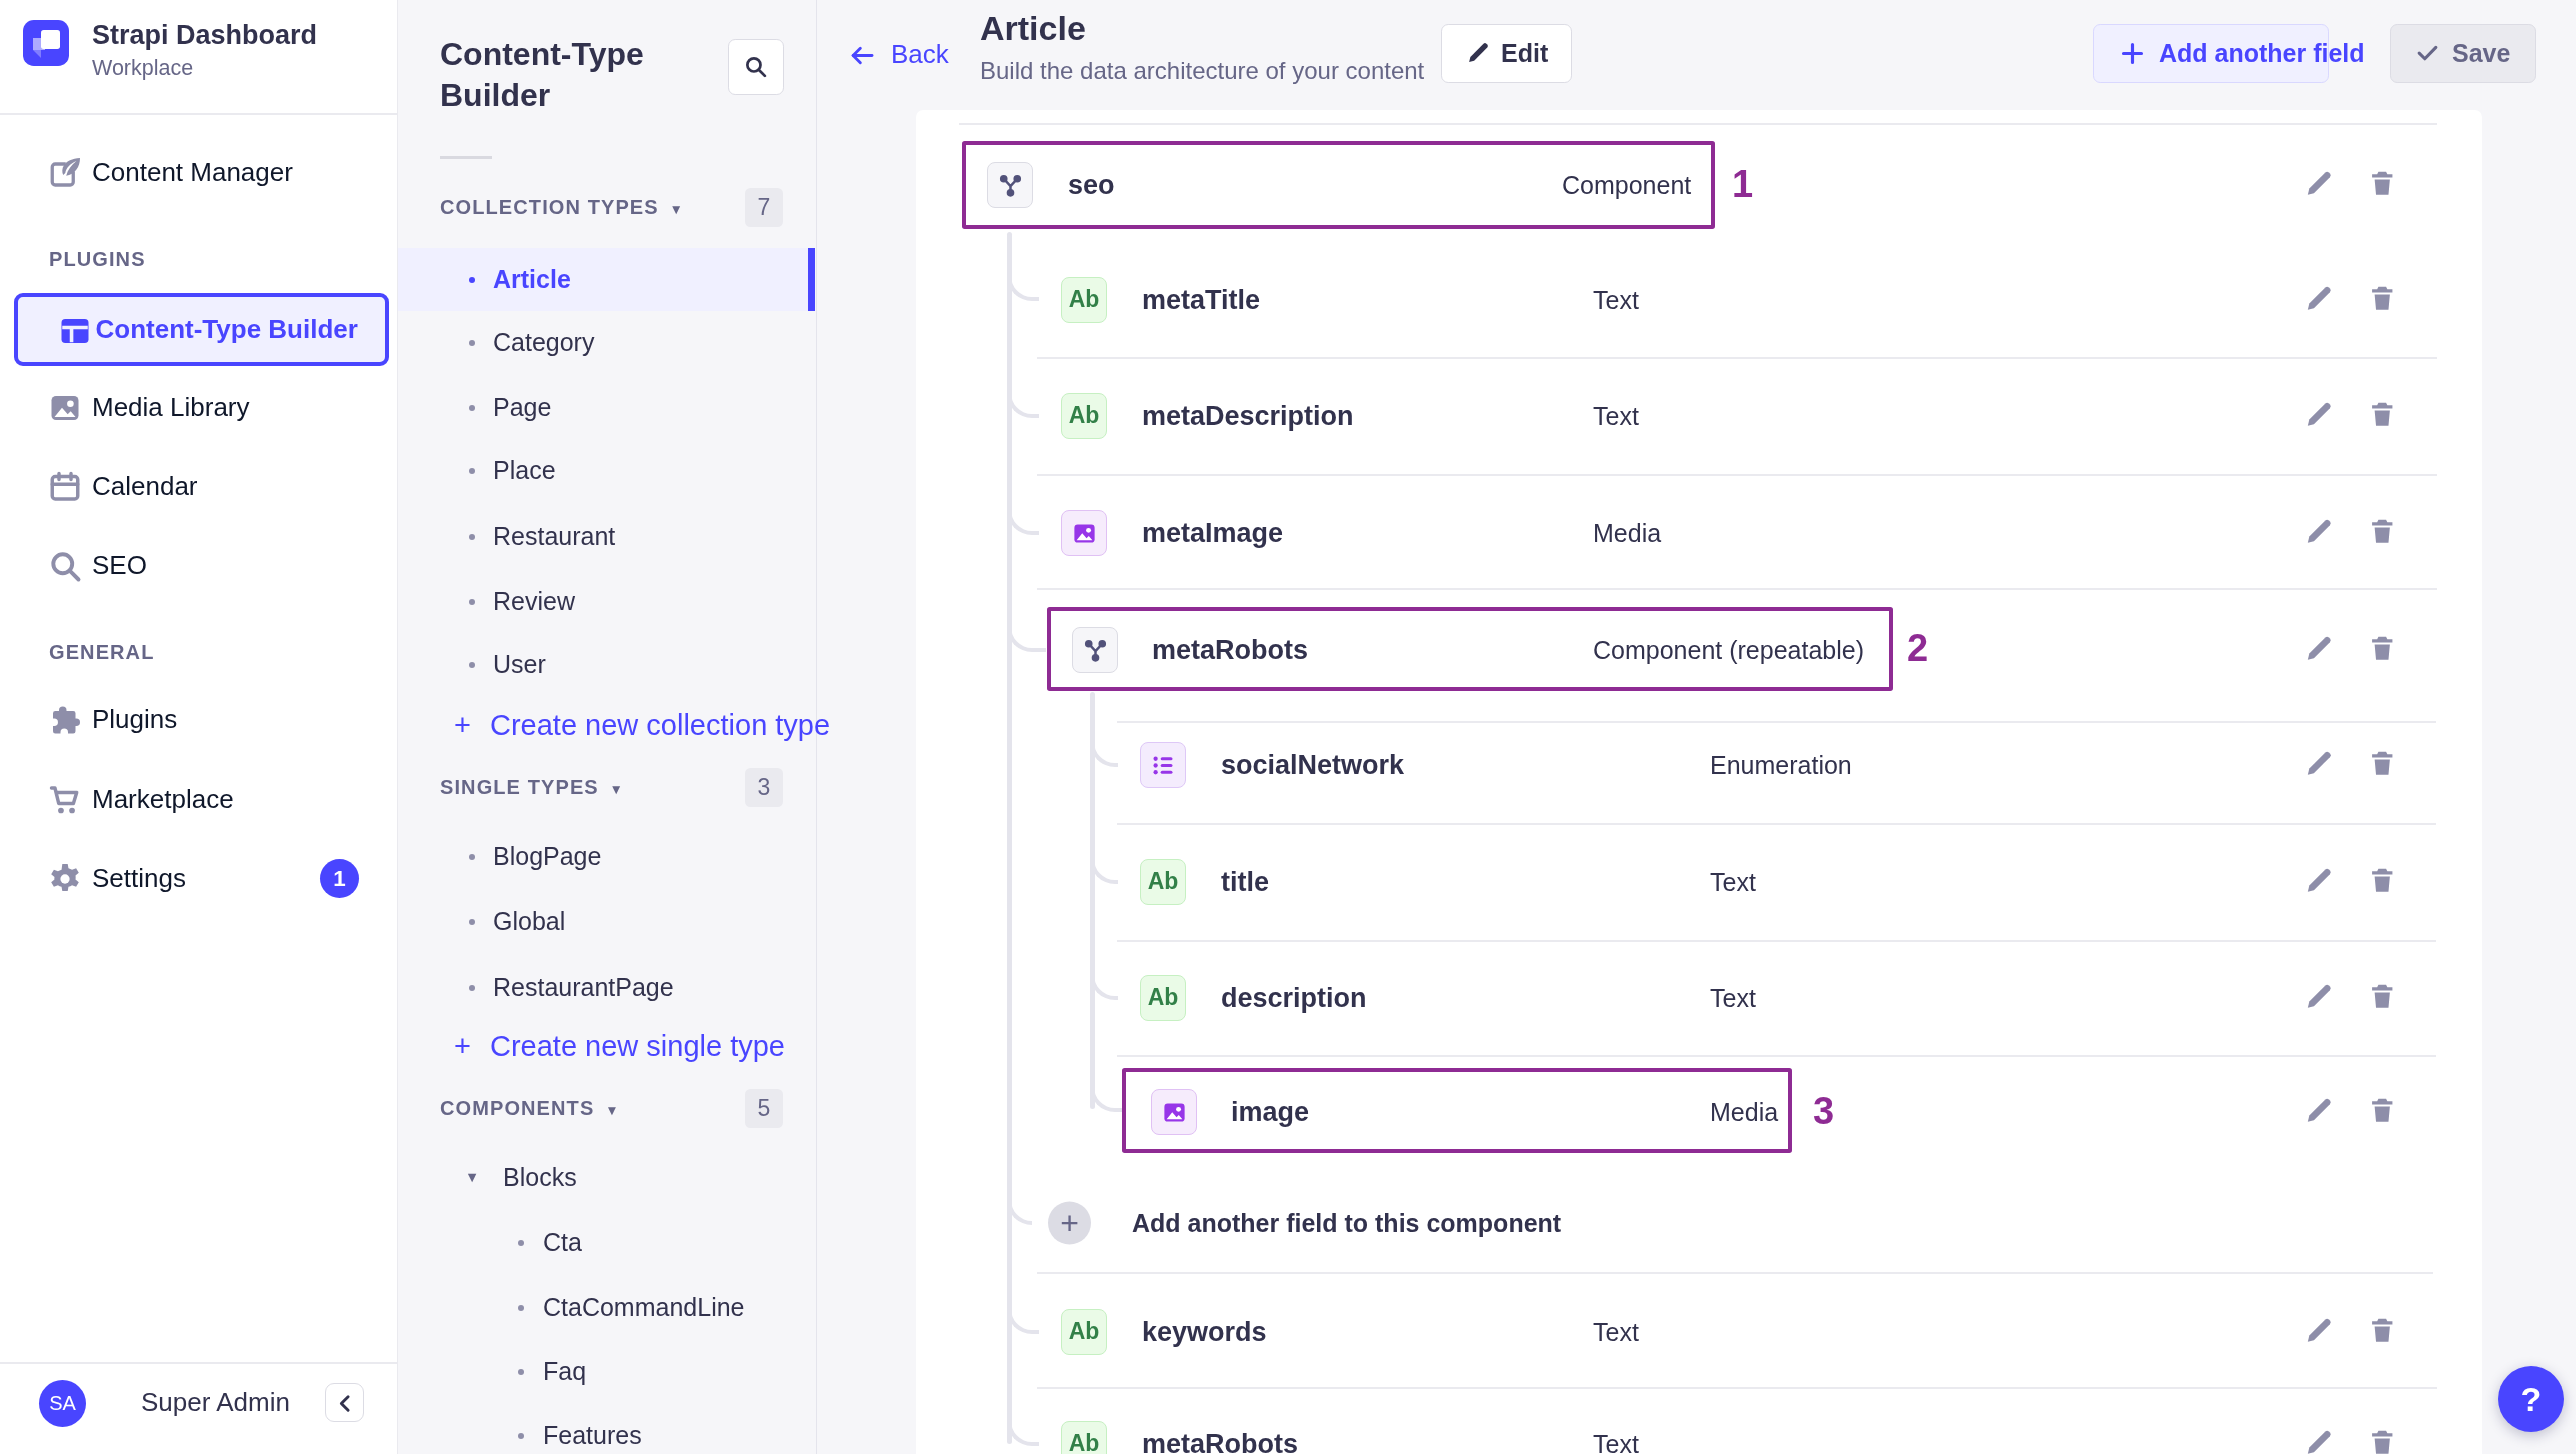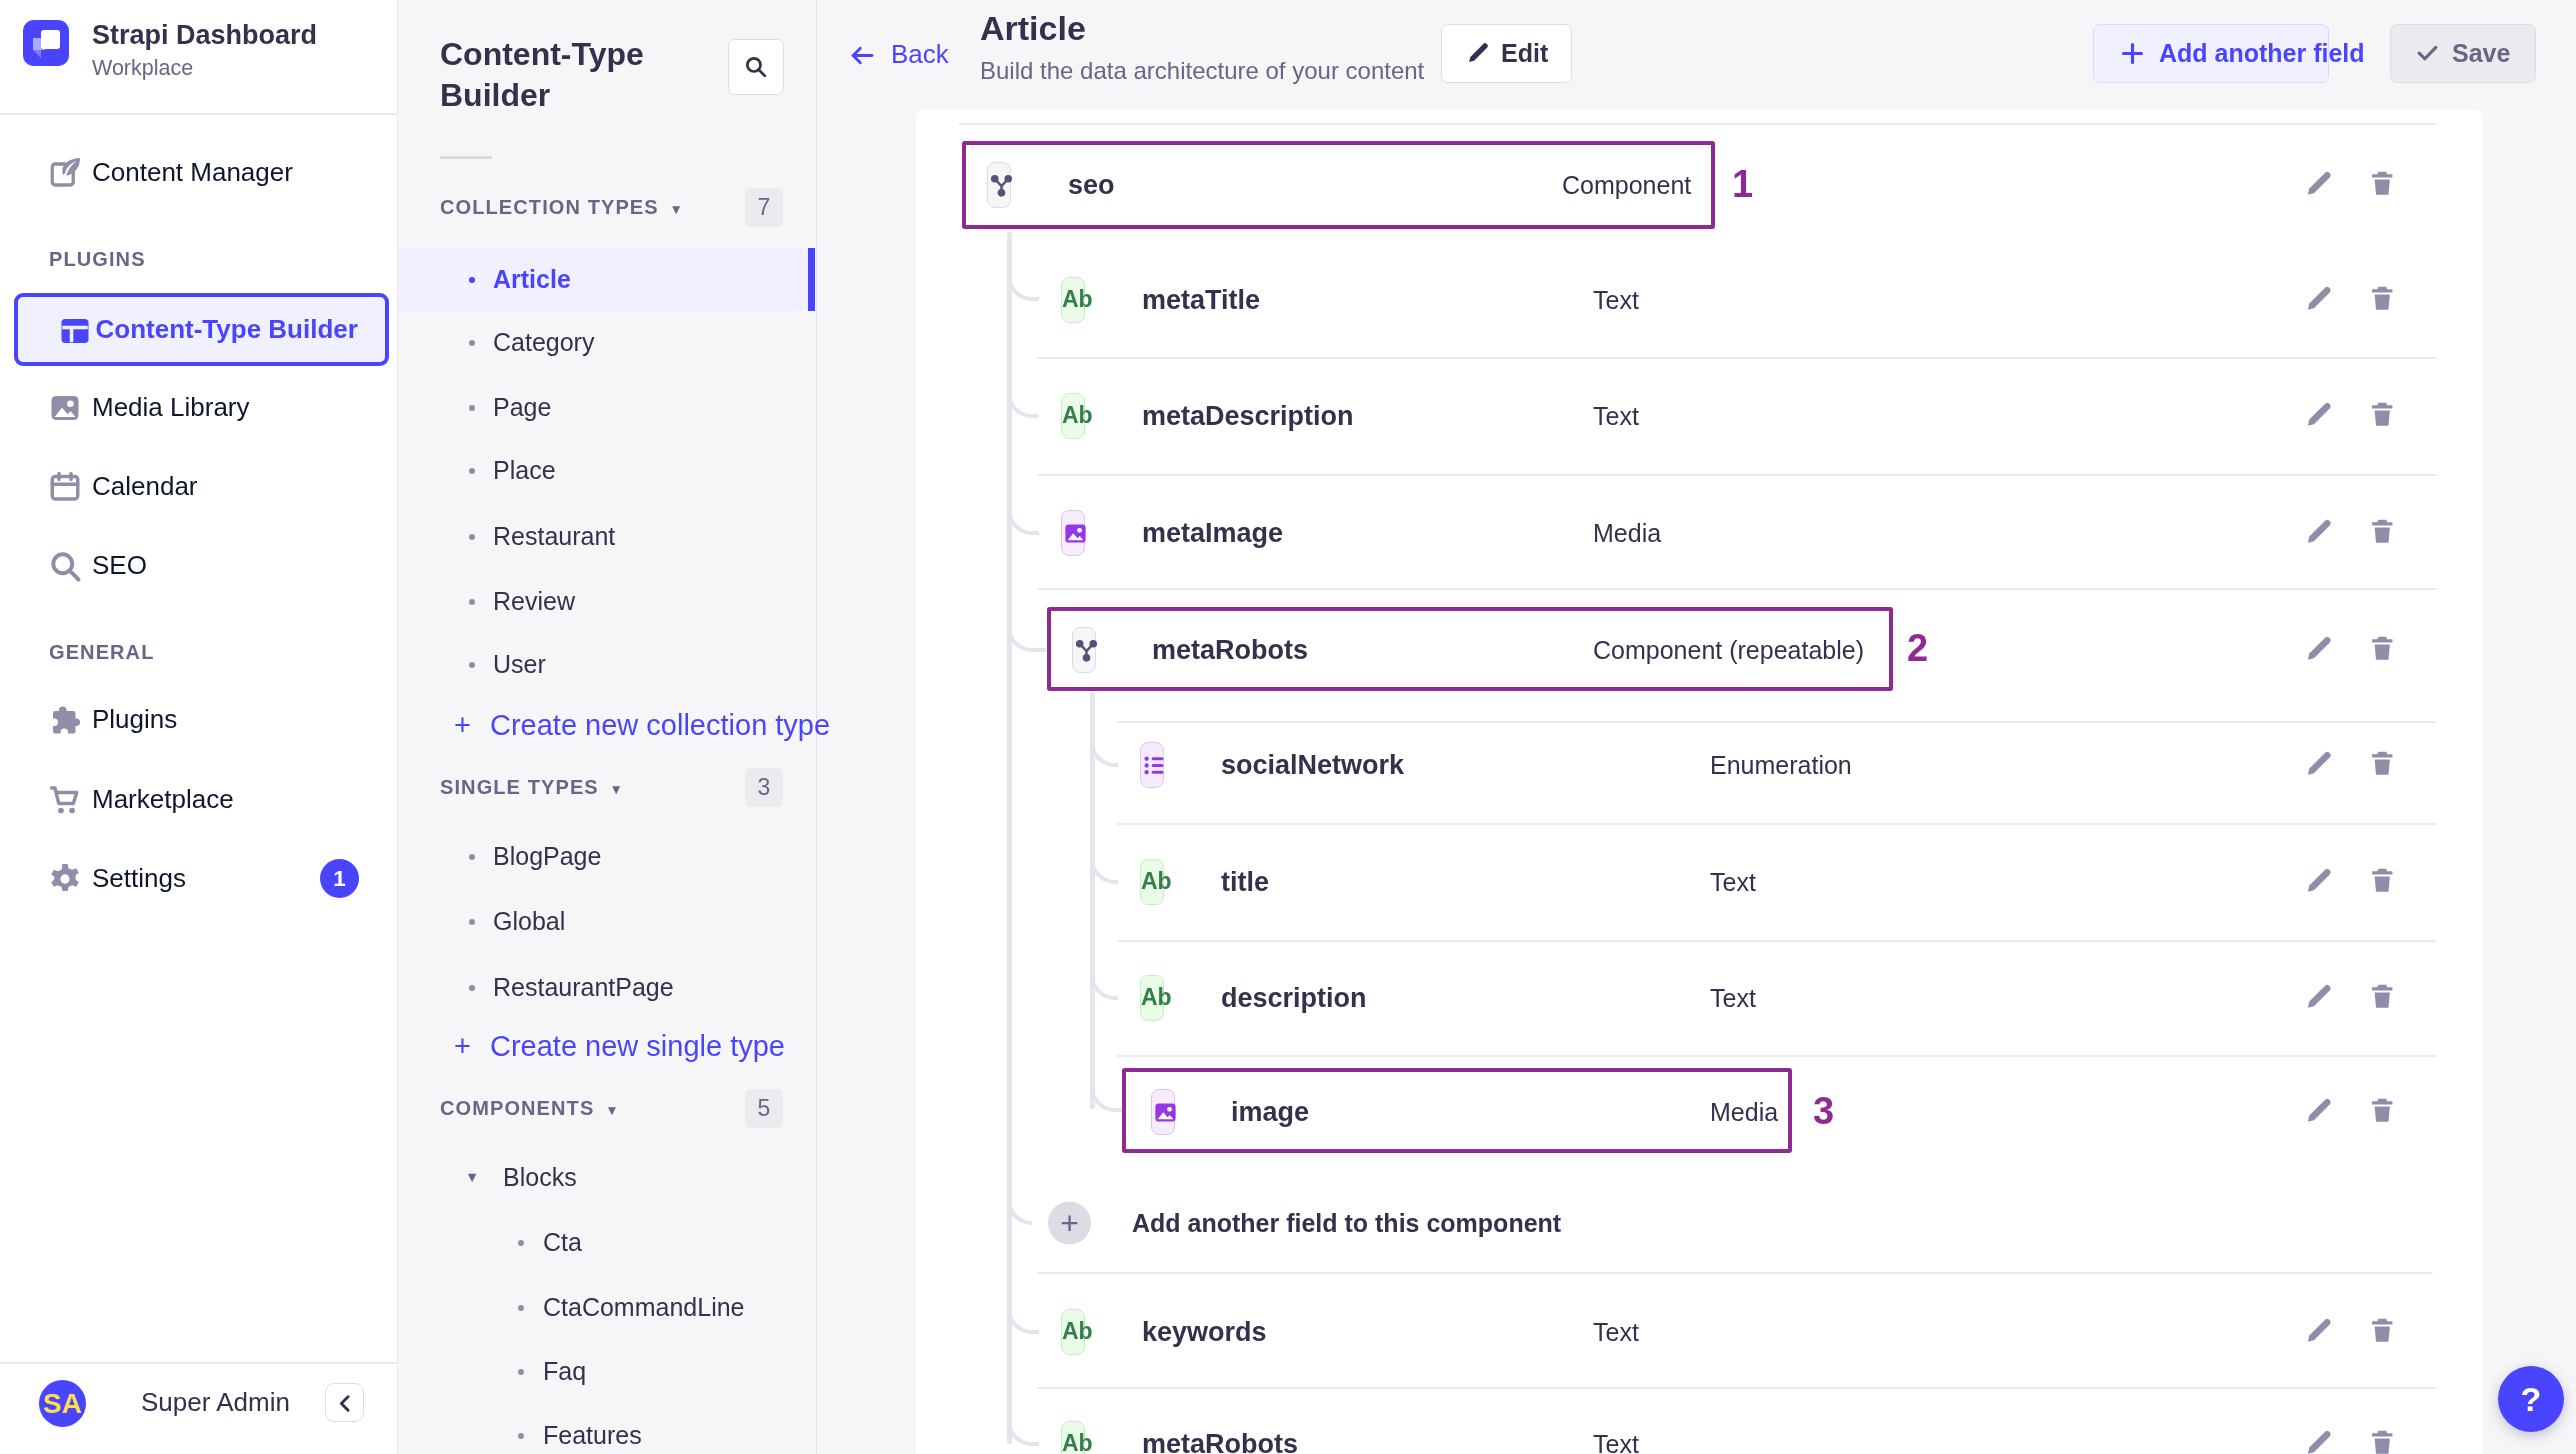--- a/index.html
+++ b/index.html
@@ -16,21 +16,21 @@
   .brand-sub{position:absolute;left:92px;top:56px;font-size:21.5px;color:#666687;}
   .nav-row{position:absolute;left:0;width:398px;height:39px;}
   .nav-row .nicon{position:absolute;left:47px;top:1.8px;width:36px;height:36px;color:#8e8ea9;}
   .nav-row .nlabel{position:absolute;left:92px;top:0;line-height:39px;font-size:26px;font-weight:500;color:#0f172a;white-space:nowrap;}
   .sec-label{position:absolute;left:49px;font-size:20px;font-weight:700;letter-spacing:1.1px;color:#666687;line-height:39px;}
   .ctb-box{position:absolute;left:13.5px;top:293px;width:367px;height:65px;background:#f0f0ff;border:4.5px solid #4945ff;border-radius:9px;}
   .ctb-box .nicon{position:absolute;left:39px;top:16px;width:36px;height:36px;color:#4945ff;}
   .ctb-box .nlabel{position:absolute;left:78px;top:0;line-height:65px;font-size:26px;font-weight:600;color:#4945ff;white-space:nowrap;}
   .badge-round{position:absolute;width:39px;height:39px;border-radius:50%;background:#4945ff;color:#fff;font-size:22.4px;font-weight:700;text-align:center;line-height:39px;}
   .foot-div{position:absolute;left:0;top:1362px;width:398px;height:1.8px;background:#eaeaef;}
-  .avatar{position:absolute;left:39px;top:1380px;width:47px;height:47px;border-radius:50%;background:#4945ff;color:#fde047;font-size:28px;font-weight:700;text-align:center;line-height:47px;}
+  .avatar{position:absolute;left:39px;top:1380px;width:47px;height:47px;border-radius:50%;background:#4945ff;color:#ffffff;font-size:20px;font-weight:400;text-align:center;line-height:47px;}
   .user-name{position:absolute;left:141px;top:1383px;font-size:26px;line-height:39px;color:#32324d;}
   .collapse-btn{position:absolute;left:325px;top:1383px;width:39px;height:39px;border-radius:9px;border:1.8px solid #dcdce4;background:#fff;box-sizing:border-box;color:#32324d;}
   .collapse-btn svg{position:absolute;left:7.2px;top:7.2px;}
   
   .nav2{position:absolute;left:398px;top:0;width:419px;height:1454px;background:#f6f6f9;border-right:1.8px solid #e4e4ec;box-sizing:border-box;}
   .b-title{position:absolute;left:42px;top:34px;width:287px;font-size:32px;font-weight:700;line-height:41px;color:#32324d;}
   .search-btn{position:absolute;left:330px;top:39px;width:56px;height:56px;border-radius:7.2px;background:#fff;border:1.8px solid #dcdce4;box-sizing:border-box;color:#32324d;}
   .search-btn svg{position:absolute;left:13.5px;top:13.5px;}
   .mini-div{position:absolute;left:42px;top:156px;width:52px;height:2.7px;background:#d9d9e0;}
   .g-head{position:absolute;left:42px;height:39px;line-height:39px;font-size:20px;font-weight:700;letter-spacing:1.1px;color:#666687;white-space:nowrap;}
@@ -63,21 +63,21 @@
   .btn .bic{position:absolute;top:15.3px;width:27px;height:27px;}
   .btn .blb{position:absolute;top:0;line-height:56px;}
   
   .panel{position:absolute;left:916px;top:110px;width:1566px;height:1345px;background:#fff;border-radius:7.2px 7.2px 0 0;}
   .hdiv{position:absolute;height:1.8px;background:#eaeaef;}
   .spine{position:absolute;width:4.5px;background:#e4e4ec;border-radius:2.7px;}
   .branch{position:absolute;border-left:4.5px solid #e4e4ec;border-bottom:4.5px solid #e4e4ec;border-bottom-left-radius:25px;box-sizing:border-box;}
   .pbox{position:absolute;border:4.5px solid #8e2b93;border-radius:2.7px;box-sizing:border-box;}
   .pnum{position:absolute;font-size:38px;font-weight:700;color:#8e2b93;}
   .frow{position:absolute;left:0;width:2576px;height:117px;}
-  .tile{position:absolute;top:50%;transform:translateY(-50%);width:24px;height:46px;border-radius:8px;box-sizing:border-box;text-align:center;}
+  .tile{position:absolute;top:50%;transform:translateY(-50%);width:46px;height:46px;border-radius:8px;box-sizing:border-box;text-align:center;}
   .tile svg{margin-top:9px;}
   .tile-comp{background:#f6f6f9;border:1.8px solid #dcdce4;color:#52527a;}
   .tile-text{background:#eafbe7;border:1.8px solid #c6f0c2;color:#328048;font-size:23px;font-weight:700;line-height:42px;}
   .tile-media{background:#f6ecfc;border:1.8px solid #e0c1f4;color:#9736e8;}
   .tile-enum{background:#f4ecfd;border:1.8px solid #dec8f7;color:#9736e8;}
   .fname{position:absolute;top:50%;transform:translateY(-50%);font-size:27px;font-weight:700;color:#32324d;white-space:nowrap;}
   .ftype{position:absolute;top:50%;transform:translateY(-50%);font-size:25px;color:#32324d;white-space:nowrap;}
   .icbtn{position:absolute;top:50%;transform:translateY(-50%);width:36px;height:36px;border:none;background:transparent;color:#8e8ea9;padding:0;cursor:pointer;}
   .addc{position:absolute;left:1048px;top:50%;transform:translateY(-50%);width:43px;height:43px;border-radius:50%;background:#dcdce4;border:none;color:#666687;font-size:32px;line-height:43px;text-align:center;padding:0;}
   .addc-label{position:absolute;left:1132px;top:50%;transform:translateY(-50%);font-size:25px;font-weight:600;color:#32324d;white-space:nowrap;}

